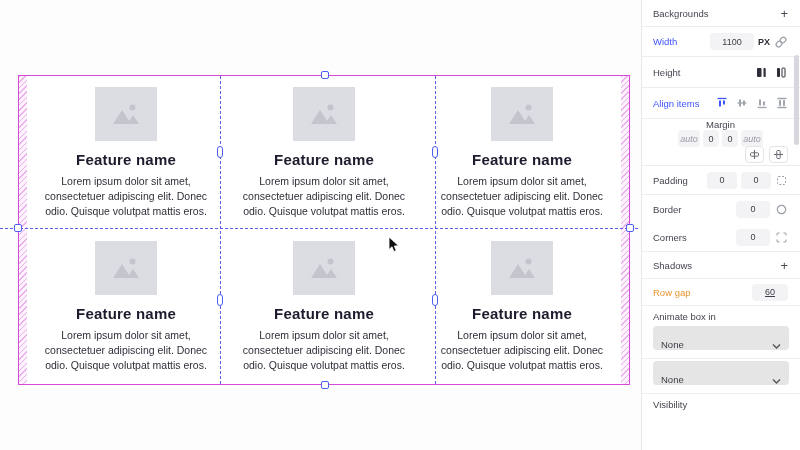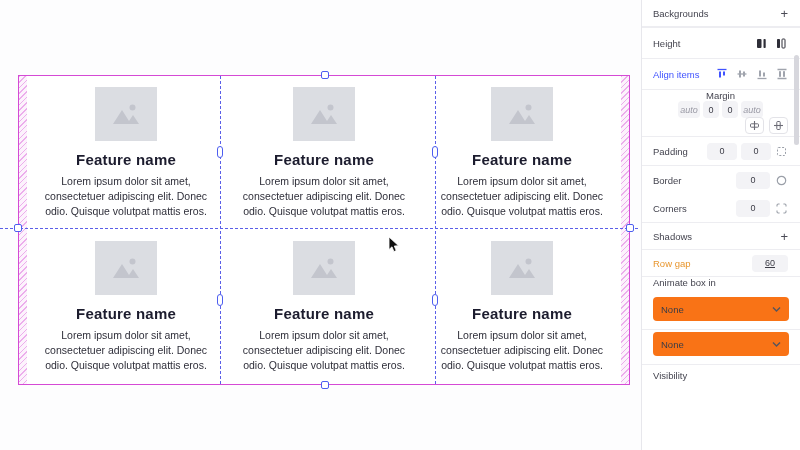--- a/index.html
+++ b/index.html
@@ -27,36 +27,36 @@
   .hguide { position:absolute; left:0; width:638px; height:0; top:228px; border-top:1px dashed #5a5fe8; }
 
   .handle { position:absolute; width:8px; height:8px; background:#fff; border:1.5px solid #4d5ef0; border-radius:2px; z-index:5; }
   .pill   { position:absolute; width:6px; height:12px; background:#fff; border:1.5px solid #4d5ef0; border-radius:3px; z-index:5; }
   .cursor { position:absolute; left:388px; top:236px; z-index:9; }
 
   
   .panel { position:absolute; left:641px; top:0; width:159px; height:450px; background:#ffffff;
            border-left:1px solid #e7e7ec; font-size:9.5px; color:#44444f; overflow:hidden; }
   .prow { display:flex; align-items:center; justify-content:space-between; padding:0 12px 0 11px; }
-  .h26{height:26px;} .h28{height:28px;} .h29{height:29px;} .h30{height:30px;} .h24{height:24px;flex-direction:column;} .h22{height:22px;} .h18{height:18px; align-items:flex-start; padding-bottom:2px;} .h16{height:16px; align-items:flex-end;}
+  .h26{height:26px;} .h28{height:28px;} .h29{height:29px;} .h30{height:30px;} .h24{height:24px;flex-direction:column;} .h22{height:22px;} .h18{height:18px; align-items:flex-end; padding-bottom:2px;} .h16{height:16px; align-items:flex-end;}
   .divider { height:1px; background:#ededf1; }
   .lbl { color:#44444f; }
   .lbl.blue { color:#4053ff; }
   .lbl.orange { color:#e8962e; }
   .grp { display:flex; align-items:center; gap:4px; }
   .inp { background:#f3f3f6; border-radius:4px; height:17px; display:flex; align-items:center;
          justify-content:center; color:#3c3c46; font-size:9px; }
   .w44{width:44px;} .w34{width:34px;} .w30{width:30px;} .w22{width:22px;} .w16{width:16px;} .w36{width:36px;text-decoration:underline;}
   .muted { color:#9a9aa5;font-style:italic; }
   .unit { font-weight:700; color:#2c2c34; font-size:9px; }
   .plus { font-size:13px; color:#4a4a55; line-height:1; cursor:default; background:none; border:none; }
   .iconbtn { width:19px; height:17px; border:1px solid #e3e3e8; border-radius:4px; background:#fff;
              display:flex; align-items:center; justify-content:center; }
-  .dd { margin:2px 11px 8px 11px; height:24px; background:#f97316; border-radius:4px;
-        display:flex; align-items:center; justify-content:space-between; padding:0 8px; color:#3c3c46;gap:34px; }
+  .dd { margin:2px 11px 8px 11px; height:24px; background:#e5e5e5; border-radius:4px;
+        display:flex; align-items:flex-end; justify-content:space-between; padding:0 8px; color:#3c3c46;gap:34px; }
   .scrollthumb { position:absolute; right:1px; top:55px; width:5px; height:90px; background:#d7d7dd; border-radius:3px; }
 </style>
 </head>
 <body>
 
 <div class="app">
 
   <div class="canvas">
 
     <div class="section">
@@ -153,20 +153,33 @@
   </div>
 
   <aside class="panel">
 
     <div class="prow h26">
       <span class="lbl">Backgrounds</span>
       <button class="plus">+</button>
     </div>
     <div class="divider"></div>
 
+    <div class="prow h29">
+      <span class="lbl blue">Width</span>
+      <span class="grp">
+        <span class="inp w44">1100</span>
+        <span class="unit">PX</span>
+        <svg width="14" height="14" viewBox="0 0 14 14">
+          <g fill="none" stroke="#9a9fa8" stroke-width="1.2" transform="rotate(45 7 7)">
+            <rect x="4.6" y="1.2" width="4.8" height="6" rx="2.2"></rect>
+            <rect x="4.6" y="6.8" width="4.8" height="6" rx="2.2"></rect>
+          </g>
+        </svg>
+      </span>
+    </div>
     <div class="divider"></div>
 
     <div class="prow h30">
       <span class="lbl">Height</span>
       <span class="grp" style="gap:7px;">
         <svg width="13" height="13" viewBox="0 0 13 13">
           <rect x="2" y="2" width="4.5" height="9" rx="1" fill="#2e2e38"></rect>
           <rect x="8.5" y="2" width="2.2" height="9" rx="0.8" fill="#2e2e38"></rect>
         </svg>
         <svg width="13" height="13" viewBox="0 0 13 13">

